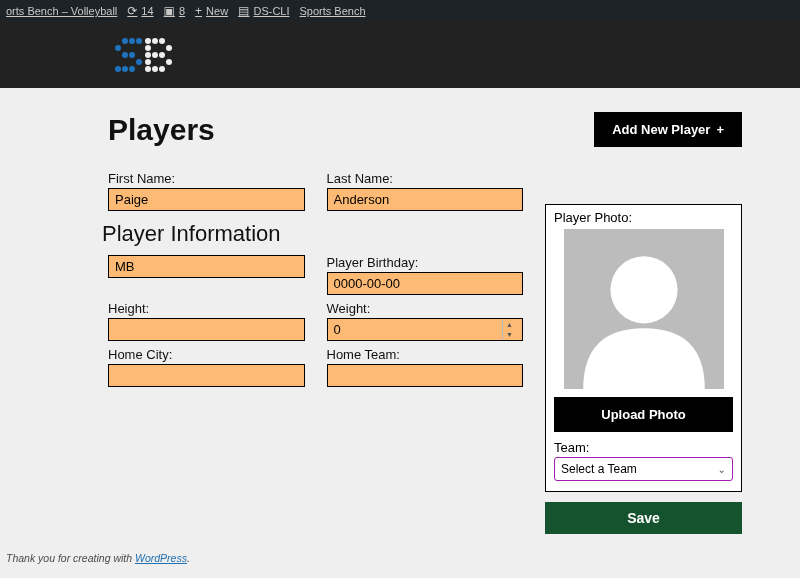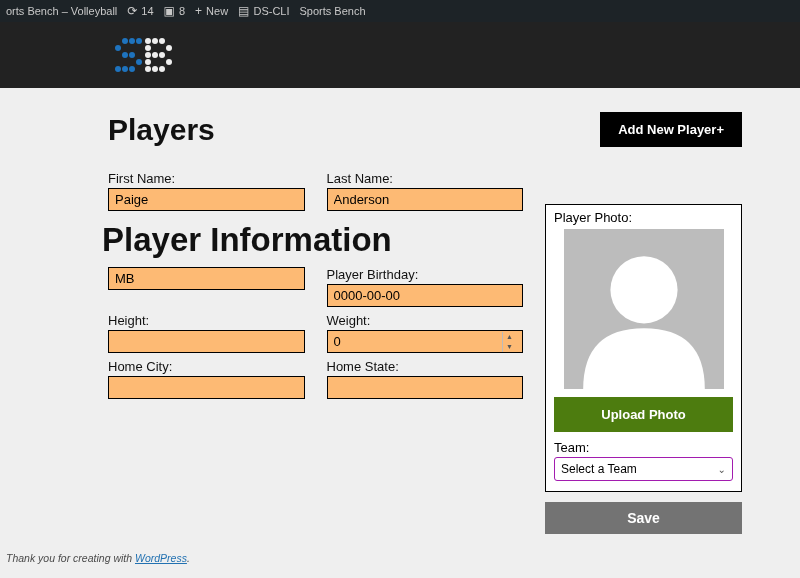--- a/index.html
+++ b/index.html
@@ -1,56 +1,56 @@
 <!DOCTYPE html>
 <html><head>
 <meta charset="utf-8">
 <style>
   * { box-sizing: border-box; margin: 0; padding: 0; }
   body { font-family: -apple-system, "Segoe UI", Helvetica, Arial, sans-serif; background: #efefef; width: 800px; height: 578px; overflow: hidden; position: relative; }
 
   
-  .wp-bar { background: #1d2327; color: #c8c8c8; height: 22px; display: flex; align-items: center; font-size: 11px; padding: 0 6px; gap: 10px; }
+  .wp-bar { background: #1d2327; color: #c8c8c8; height: 22px; display: flex; align-items: center; font-size: 11px; padding: 0 6px; gap: 10px; text-decoration: underline; }
   .wp-bar .item { display: flex; align-items: center; gap: 4px; cursor: pointer; }
   .wp-bar .ico { font-size: 12px; }
 
   
   .site-header { background: #222; height: 66px; display: flex; align-items: center; padding-left: 115px; }
   .logo { display: flex; gap: 3px; }
   .letter { display: grid; grid-template-columns: repeat(4, 6px); grid-auto-rows: 6px; gap: 1px; }
   .dot { width: 6px; height: 6px; border-radius: 50%; background: transparent; }
   .b { background: #1e73be; }
   .w { background: #eee; }
 
   
   .page { padding: 24px 28px 0 108px; position: relative; }
   .page-head { display: flex; justify-content: space-between; align-items: center; margin-bottom: 24px; padding-right: 30px; }
   h1.players { font-size: 30px; font-weight: 800; color: #111; }
-  .add-btn { background: #000; color: #fff; font-size: 13px; font-weight: 700; padding: 10px 18px; border: none; display: flex; align-items: center; cursor: pointer; }
+  .add-btn { background: #000; color: #fff; font-size: 13px; font-weight: 700; padding: 10px 18px; border: none; display: flex; align-items: center; gap: 6px; cursor: pointer; }
 
   .content { display: flex; gap: 22px; padding-right: 30px; }
   .left { flex: 1; }
   .row { display: flex; gap: 22px; margin-bottom: 6px; }
   .field { flex: 1; display: flex; flex-direction: column; }
   .field label { font-size: 13px; color: #111; margin-bottom: 2px; }
   .field input, .field .numwrap { width: 100%; height: 23px; border: 1px solid #000; background: #fdba74; font-size: 13px; padding: 2px 6px; }
   .numwrap { display: flex; align-items: center; justify-content: space-between; padding: 0 0 0 6px; }
   .numwrap .stepper { width: 14px; display: flex; flex-direction: column; border-left: 1px solid #bbb; }
   .numwrap .stepper span { font-size: 7px; text-align: center; line-height: 10px; color: #555; cursor: pointer; }
-  h2.section { font-size: 33px; font-weight: 700; color: #111; margin: 10px 0 8px -6px; }
+  h2.section { font-size: 22px; font-weight: 400; color: #111; margin: 10px 0 8px -6px; }
 
   .right { width: 197px; margin-top: 33px; }
   .photo-box { border: 1px solid #000; background: #fff; padding: 5px 8px 10px 8px; }
   .photo-box .lbl { font-size: 13px; margin-bottom: 4px; }
   .photo-placeholder { width: 160px; height: 160px; background: #bcbcbc; margin: 0 auto 8px; display: flex; align-items: flex-end; justify-content: center; overflow: hidden; }
   .silh { width: 100%; height: 100%; }
-  .upload-btn { width: 100%; background: #4d7c0f; color: #fff; border: none; font-size: 13px; font-weight: 600; padding: 10px 0; cursor: pointer; margin-bottom: 8px; }
+  .upload-btn { width: 100%; background: #000000; color: #fff; border: none; font-size: 13px; font-weight: 600; padding: 10px 0; cursor: pointer; margin-bottom: 8px; }
   .team-lbl { font-size: 13px; margin-bottom: 2px; }
   .team-select { width: 100%; height: 24px; border: 1px solid #a21caf; border-radius: 3px; background: #fff; font-size: 12px; padding: 0 6px; display: flex; align-items: center; justify-content: space-between; cursor: pointer; }
-  .save-btn { width: 100%; background: #737373; color: #fff; border: none; font-size: 14px; font-weight: 700; padding: 8px 0; cursor: pointer; margin-top: 10px; }
+  .save-btn { width: 100%; background: #14532d; color: #fff; border: none; font-size: 14px; font-weight: 700; padding: 8px 0; cursor: pointer; margin-top: 10px; }
 
   .footer { position: absolute; bottom: 14px; left: 6px; font-size: 10.5px; font-style: italic; color: #4a4a4a; }
   .footer a { color: #2271b1; text-decoration: underline; }
 </style>
 </head>
 <body>
 
 <div class="wp-bar">
   <div class="item">
     <span>orts Bench – Volleyball</span>
@@ -176,21 +176,21 @@
           </div>
         </div>
       </div>
 
       <div class="row">
         <div class="field">
           <label>Home City:</label>
           <input type="text" value="" style="">
         </div>
         <div class="field">
-          <label>Home State:</label>
+          <label>Home Team:</label>
           <input type="text" value="" style="">
         </div>
       </div>
 
     </div>
 
     <div class="right">
       <div class="photo-box">
         <div class="lbl">Player Photo:</div>
         <div class="photo-placeholder">

